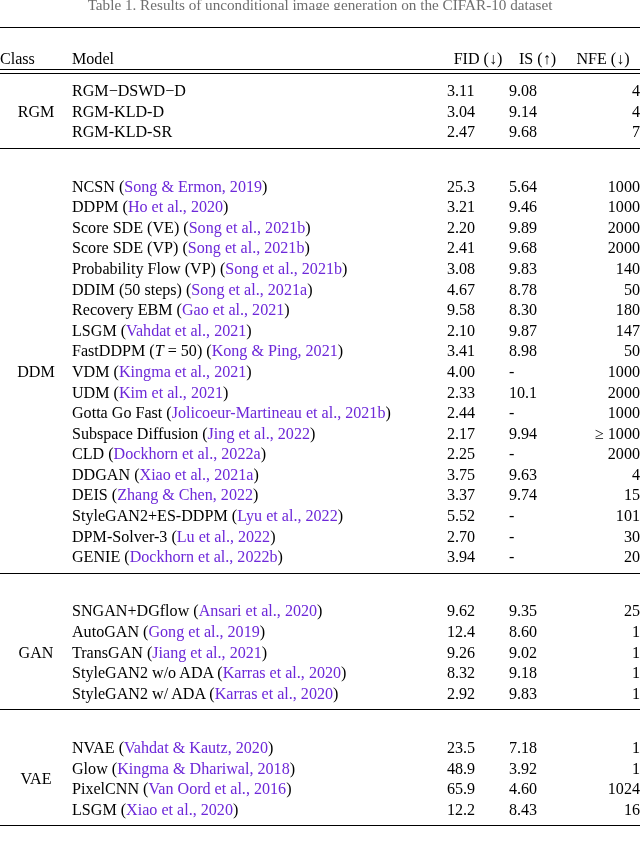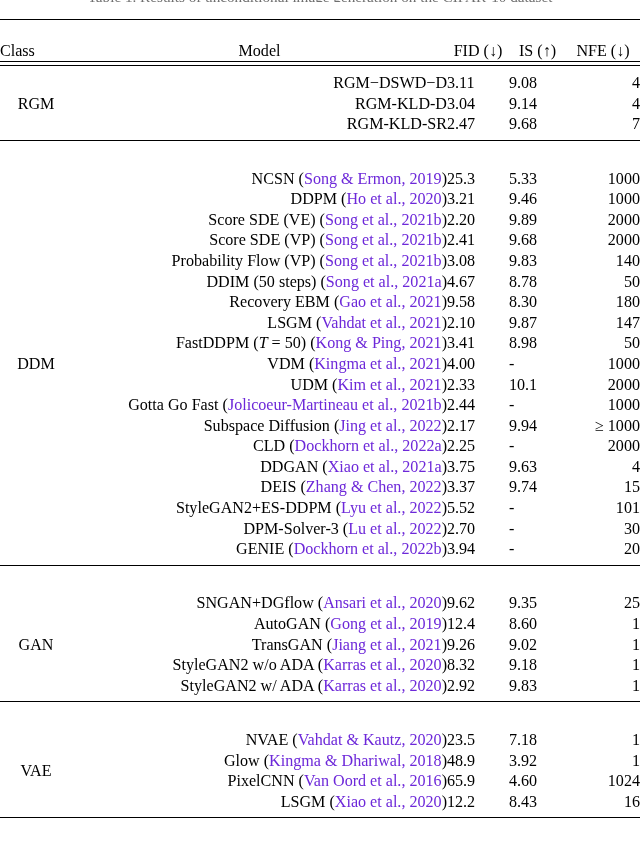--- a/index.html
+++ b/index.html
@@ -13,20 +13,21 @@
     font-family: "Liberation Serif", "DejaVu Serif", serif;
     color: #000000;
     overflow: hidden;
   }
 
   .page {
     position: relative;
     width: 640px;
     height: 615px;
     box-sizing: border-box;
+    margin-top: 8px;
   }
 
   
   .caption-sliver {
     position: absolute;
     top: -12px;
     left: 0;
     width: 640px;
     height: 14px;
     overflow: hidden;
@@ -74,33 +75,33 @@
   }
   tr.rule-mid    > td { border-top: 1.3px solid #000; }
   tr.rule-bottom > td { border-top: 1.6px solid #000; }
 
   
   tr.gap > td { height: 7px; line-height: 7px; font-size: 0; }
   tr.gap-sm > td { height: 5px; line-height: 5px; font-size: 0; }
 
   
   td.h-class { text-align: left;   padding-left: 8px; }
-  td.h-model { text-align: center; }
+  td.h-model { }
   td.h-fid, td.h-is, td.h-nfe { text-align: center; font-family: Liberation Serif, serif; }
 
   
   td.cls {
     text-align: center;
     padding-left: 8px;
     font-weight: bold;
     vertical-align: middle;
     white-space: nowrap;
   }
   td.model {
-    text-align: right;
+    text-align: left;
     white-space: nowrap;
   }
   td.num-fid { padding-right: 16px; white-space: nowrap; }
   td.num-is  { text-align: left; padding-right: 14px; white-space: nowrap; }
   td.num-nfe { text-align: right; padding-right: 18px; white-space: nowrap; }
 
   .cite { color: #6d28d9; }
   .mathit { font-style: italic; }
 </style>
 </head>
@@ -160,21 +161,21 @@
         <tr class="rule-mid">
           <td colspan="5"></td>
         </tr>
         <tr class="gap">
           <td colspan="5"></td>
         </tr>
         <tr>
           <td class="cls" rowspan="19">DDM</td>
           <td class="model"><span>NCSN</span> (<span class="cite">Song &amp; Ermon, 2019</span>)</td>
           <td class="num-fid">25.3</td>
-          <td class="num-is">5.33</td>
+          <td class="num-is">5.64</td>
           <td class="num-nfe">1000</td>
         </tr>
         <tr>
           <td class="model"><span>DDPM</span> (<span class="cite">Ho et al., 2020</span>)</td>
           <td class="num-fid">3.21</td>
           <td class="num-is">9.46</td>
           <td class="num-nfe">1000</td>
         </tr>
         <tr>
           <td class="model"><span>Score SDE (VE)</span> (<span class="cite">Song et al., 2021b</span>)</td>

